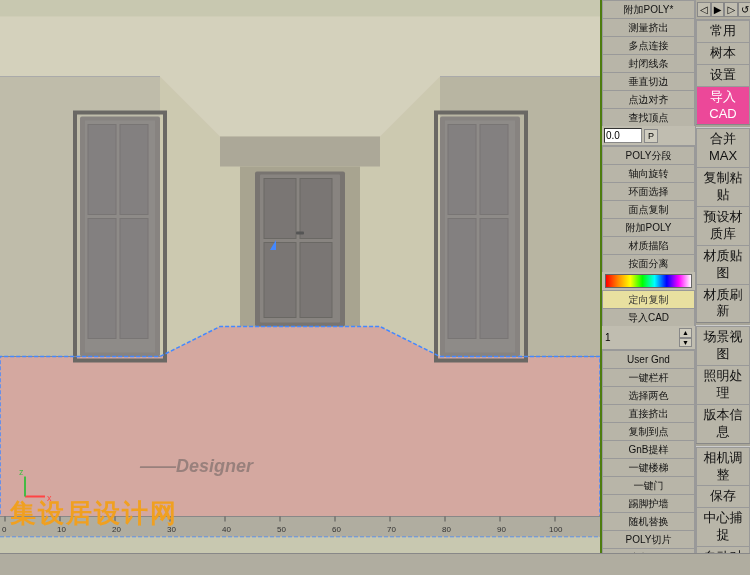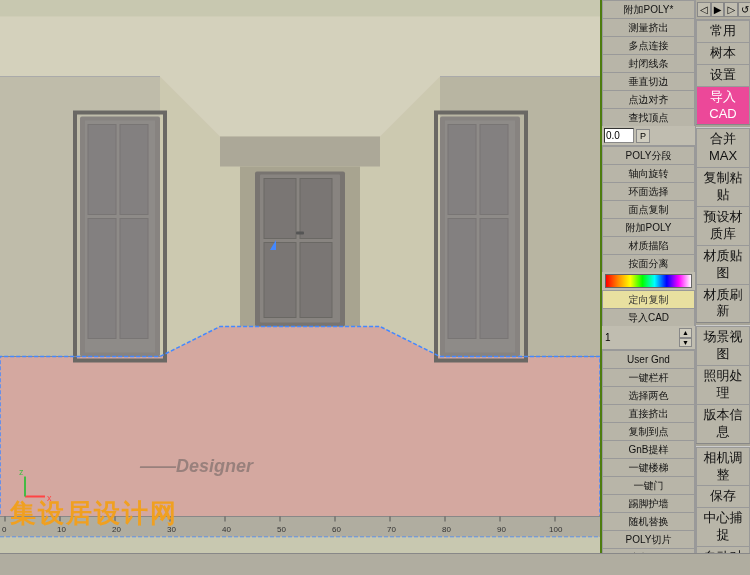--- a/index.html
+++ b/index.html
@@ -214,21 +214,21 @@
 
       <div id="rp-buttons">
           <button class="panel-btn">附加POLY*</button>
           <button class="panel-btn">测量挤出</button>
           <button class="panel-btn">多点连接</button>
           <button class="panel-btn">封闭线条</button>
           <button class="panel-btn">垂直切边</button>
           <button class="panel-btn">点边对齐</button>
           <button class="panel-btn">查找顶点</button>
           <div class="num-input-row">
-            <input type="text" value="0.0" style="width: 30px; font-size: 10px; padding: 1px; border: 1px inset rgb(136, 136, 136); background: white;">
+            <input type="text" value="0.0" style="width: 38px; font-size: 10px; padding: 1px; border: 1px inset rgb(136, 136, 136); background: white;">
     <button class="p-btn" style="font-size:9px;padding:1px 3px;background:#d0cdc0;border:1px solid #888;cursor:pointer;margin-left:2px;">P</button>
           </div>
           <button class="panel-btn">POLY分段</button>
           <button class="panel-btn">轴向旋转</button>
           <button class="panel-btn">环面选择</button>
           <button class="panel-btn">面点复制</button>
           <button class="panel-btn">附加POLY</button>
           <button class="panel-btn">材质描陷</button>
           <button class="panel-btn">按面分离</button>
           <div class="color-strip"></div>

